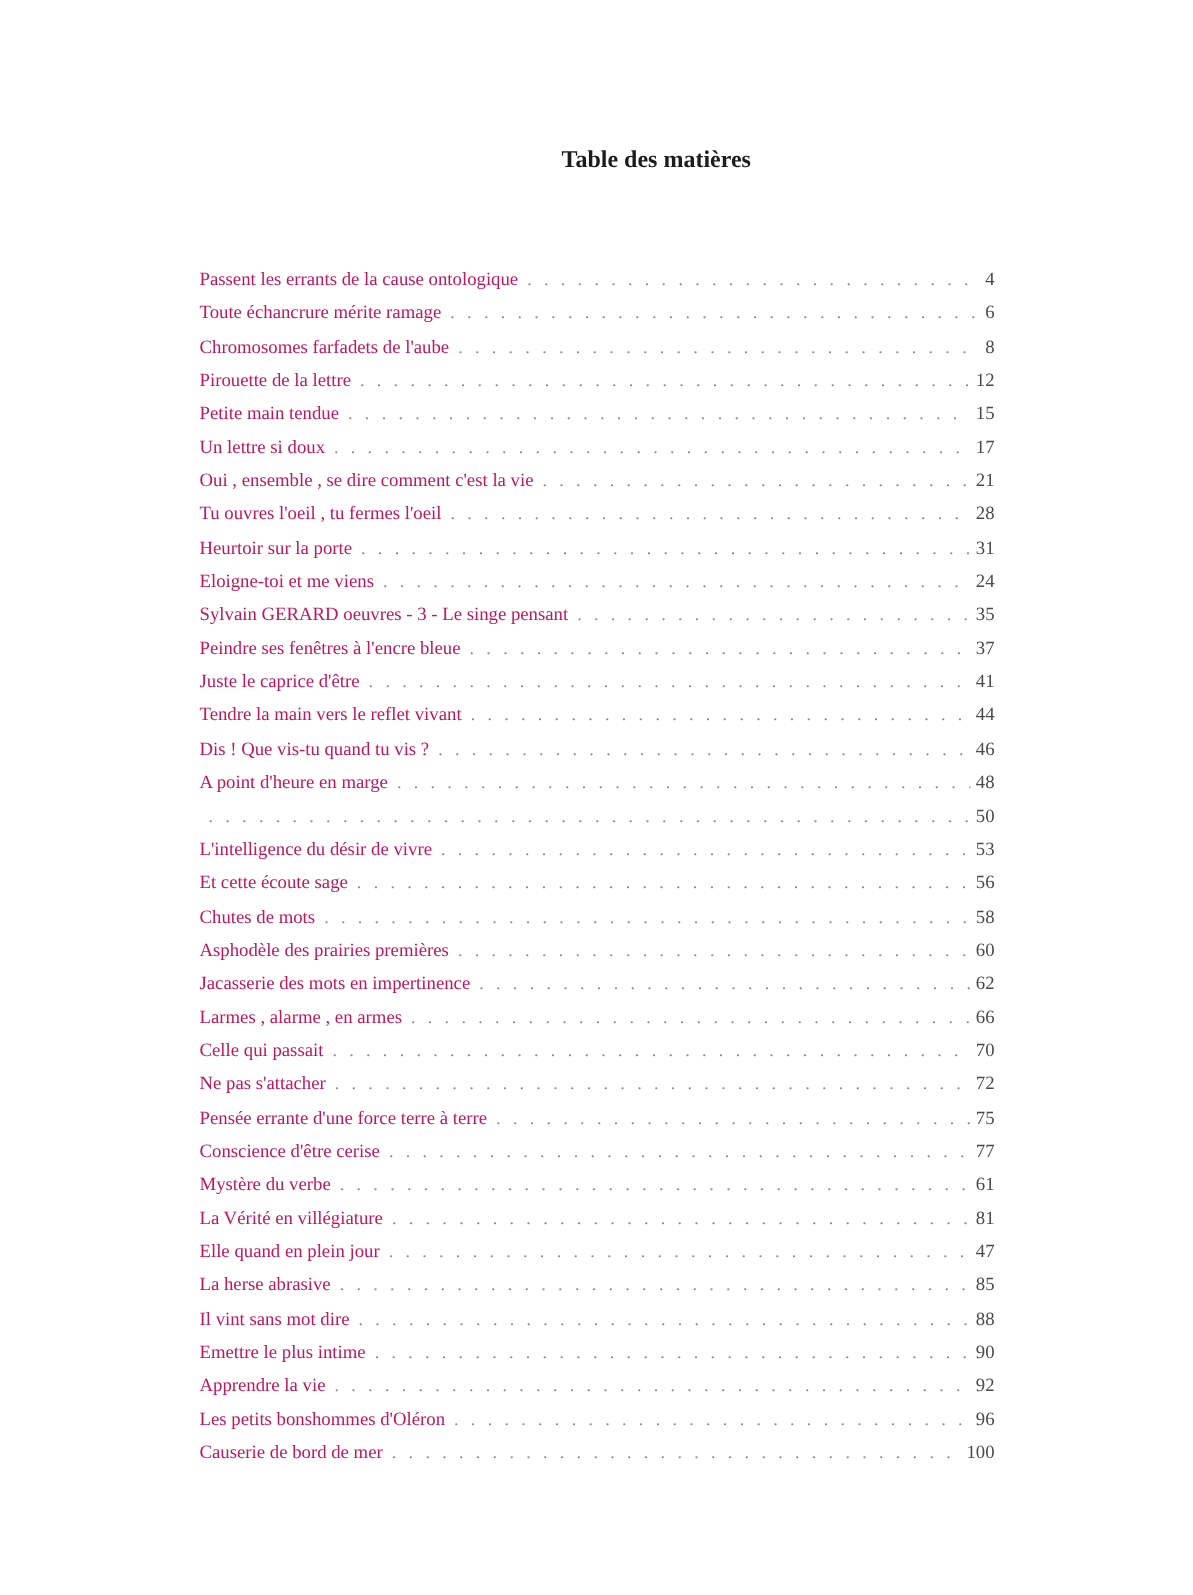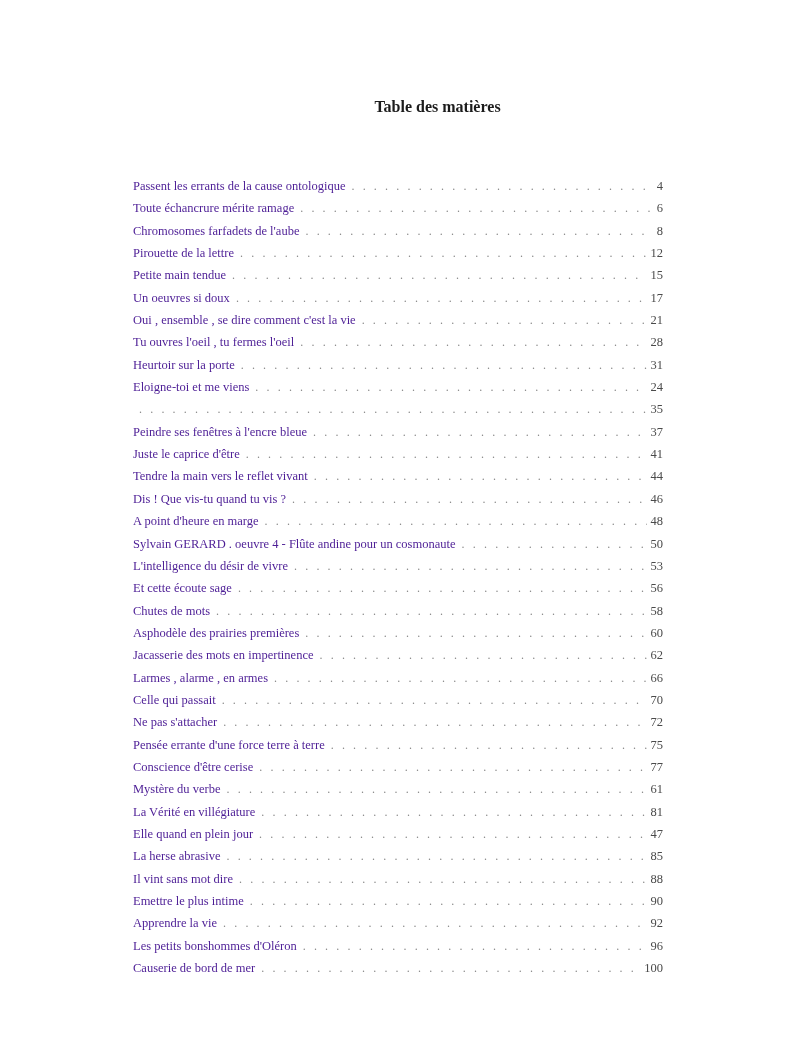--- a/index.html
+++ b/index.html
@@ -37,21 +37,21 @@
   .toc-row {
     display: flex;
     align-items: baseline;
     height: 22.35px;
     font-size: 12.5px;
     color: #424242;
     white-space: nowrap;
   }
   .toc-label {
     flex: 0 0 auto;
-    color: #4c1d95;
+    color: #be185d;
   }
   .toc-leader {
     flex: 1 1 auto;
     overflow: hidden;
     margin: 0 4px 0 6px;
     color: #8a8a8a;
     letter-spacing: 2.6px;
     font-size: 12px;
   }
   .toc-page {
@@ -91,21 +91,21 @@
     <span class="toc-page">12</span>
   </div>
 
   <div class="toc-row">
     <span class="toc-label">Petite main tendue</span>
     <span class="toc-leader">. . . . . . . . . . . . . . . . . . . . . . . . . . . . . . . . . . . . . . . . . . . . . . . . . . . . . . . . . . . . . . . . . . . . . . . . . . . . . . . . . . . . . . . . . . . . . . . . . . . . . . . . . . . . . . . . . . . . . . . . . . . . . . . . . .</span>
     <span class="toc-page">15</span>
   </div>
 
   <div class="toc-row">
-    <span class="toc-label">Un oeuvres si doux</span>
+    <span class="toc-label">Un lettre si doux</span>
     <span class="toc-leader">. . . . . . . . . . . . . . . . . . . . . . . . . . . . . . . . . . . . . . . . . . . . . . . . . . . . . . . . . . . . . . . . . . . . . . . . . . . . . . . . . . . . . . . . . . . . . . . . . . . . . . . . . . . . . . . . . . . . . . . . . . . . . . . . . .</span>
     <span class="toc-page">17</span>
   </div>
 
   <div class="toc-row">
     <span class="toc-label">Oui , ensemble , se dire comment c'est la vie</span>
     <span class="toc-leader">. . . . . . . . . . . . . . . . . . . . . . . . . . . . . . . . . . . . . . . . . . . . . . . . . . . . . . . . . . . . . . . . . . . . . . . . . . . . . . . . . . . . . . . . . . . . . . . . . . . . . . . . . . . . . . . . . . . . . . . . . . . . . . . . . .</span>
     <span class="toc-page">21</span>
   </div>
 
@@ -121,20 +121,21 @@
     <span class="toc-page">31</span>
   </div>
 
   <div class="toc-row">
     <span class="toc-label">Eloigne-toi et me viens</span>
     <span class="toc-leader">. . . . . . . . . . . . . . . . . . . . . . . . . . . . . . . . . . . . . . . . . . . . . . . . . . . . . . . . . . . . . . . . . . . . . . . . . . . . . . . . . . . . . . . . . . . . . . . . . . . . . . . . . . . . . . . . . . . . . . . . . . . . . . . . . .</span>
     <span class="toc-page">24</span>
   </div>
 
   <div class="toc-row">
+    <span class="toc-label">Sylvain GERARD oeuvres - 3 - Le singe pensant</span>
     <span class="toc-leader">. . . . . . . . . . . . . . . . . . . . . . . . . . . . . . . . . . . . . . . . . . . . . . . . . . . . . . . . . . . . . . . . . . . . . . . . . . . . . . . . . . . . . . . . . . . . . . . . . . . . . . . . . . . . . . . . . . . . . . . . . . . . . . . . . .</span>
     <span class="toc-page">35</span>
   </div>
 
   <div class="toc-row">
     <span class="toc-label">Peindre ses fenêtres à l'encre bleue</span>
     <span class="toc-leader">. . . . . . . . . . . . . . . . . . . . . . . . . . . . . . . . . . . . . . . . . . . . . . . . . . . . . . . . . . . . . . . . . . . . . . . . . . . . . . . . . . . . . . . . . . . . . . . . . . . . . . . . . . . . . . . . . . . . . . . . . . . . . . . . . .</span>
     <span class="toc-page">37</span>
   </div>
 
@@ -156,21 +157,20 @@
     <span class="toc-page">46</span>
   </div>
 
   <div class="toc-row">
     <span class="toc-label">A point d'heure en marge</span>
     <span class="toc-leader">. . . . . . . . . . . . . . . . . . . . . . . . . . . . . . . . . . . . . . . . . . . . . . . . . . . . . . . . . . . . . . . . . . . . . . . . . . . . . . . . . . . . . . . . . . . . . . . . . . . . . . . . . . . . . . . . . . . . . . . . . . . . . . . . . .</span>
     <span class="toc-page">48</span>
   </div>
 
   <div class="toc-row">
-    <span class="toc-label">Sylvain GERARD . oeuvre 4 - Flûte andine pour un cosmonaute</span>
     <span class="toc-leader">. . . . . . . . . . . . . . . . . . . . . . . . . . . . . . . . . . . . . . . . . . . . . . . . . . . . . . . . . . . . . . . . . . . . . . . . . . . . . . . . . . . . . . . . . . . . . . . . . . . . . . . . . . . . . . . . . . . . . . . . . . . . . . . . . .</span>
     <span class="toc-page">50</span>
   </div>
 
   <div class="toc-row">
     <span class="toc-label">L'intelligence du désir de vivre</span>
     <span class="toc-leader">. . . . . . . . . . . . . . . . . . . . . . . . . . . . . . . . . . . . . . . . . . . . . . . . . . . . . . . . . . . . . . . . . . . . . . . . . . . . . . . . . . . . . . . . . . . . . . . . . . . . . . . . . . . . . . . . . . . . . . . . . . . . . . . . . .</span>
     <span class="toc-page">53</span>
   </div>
 

